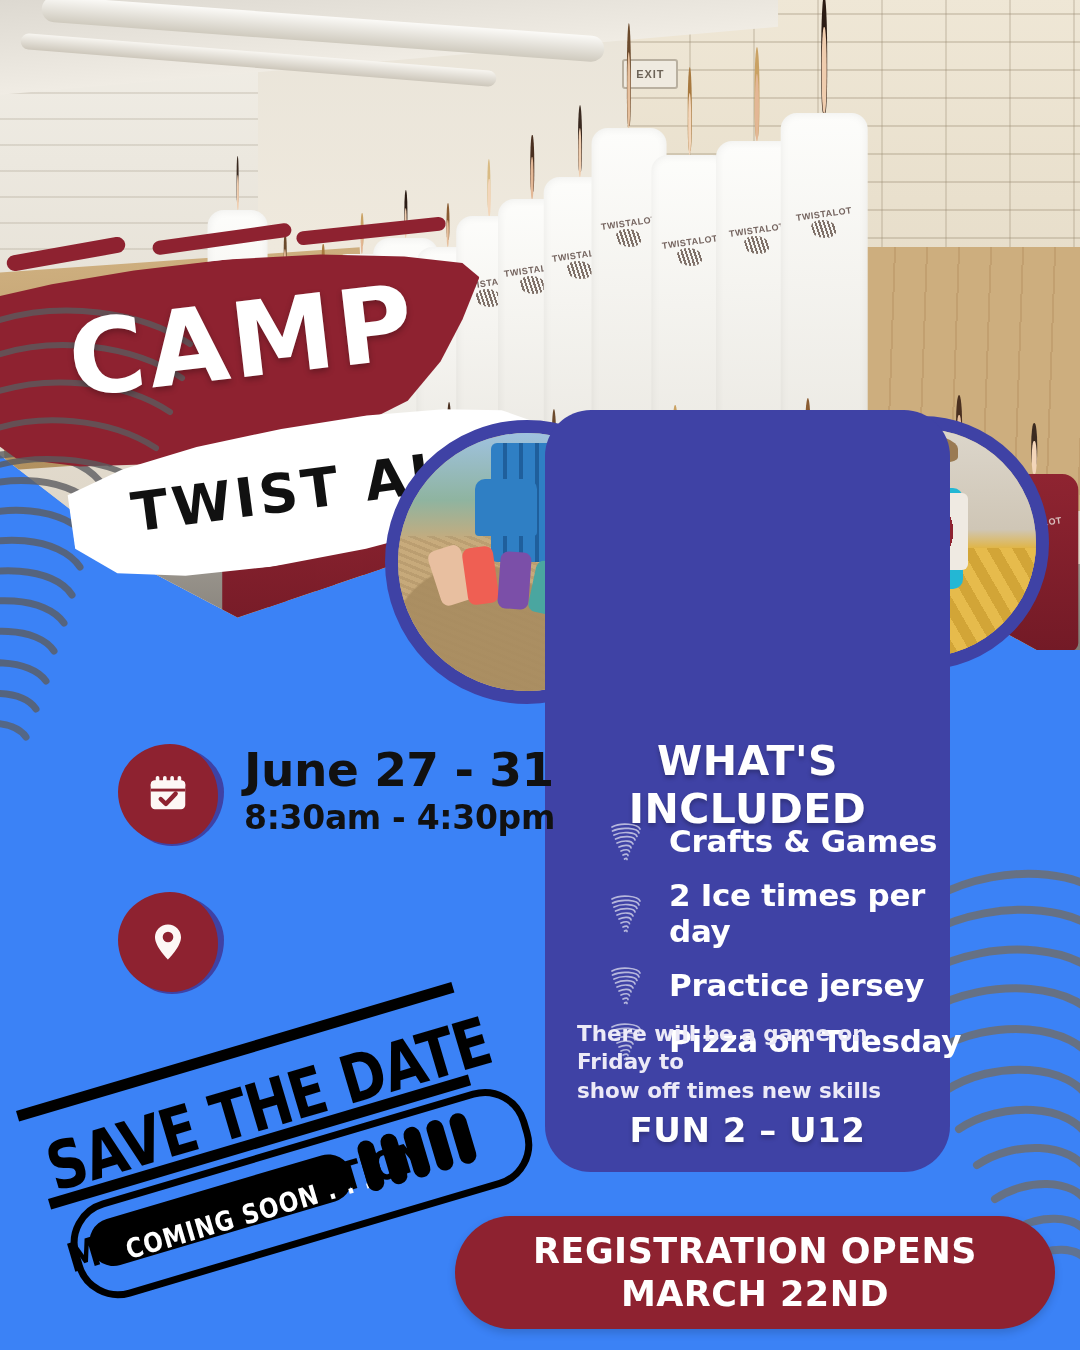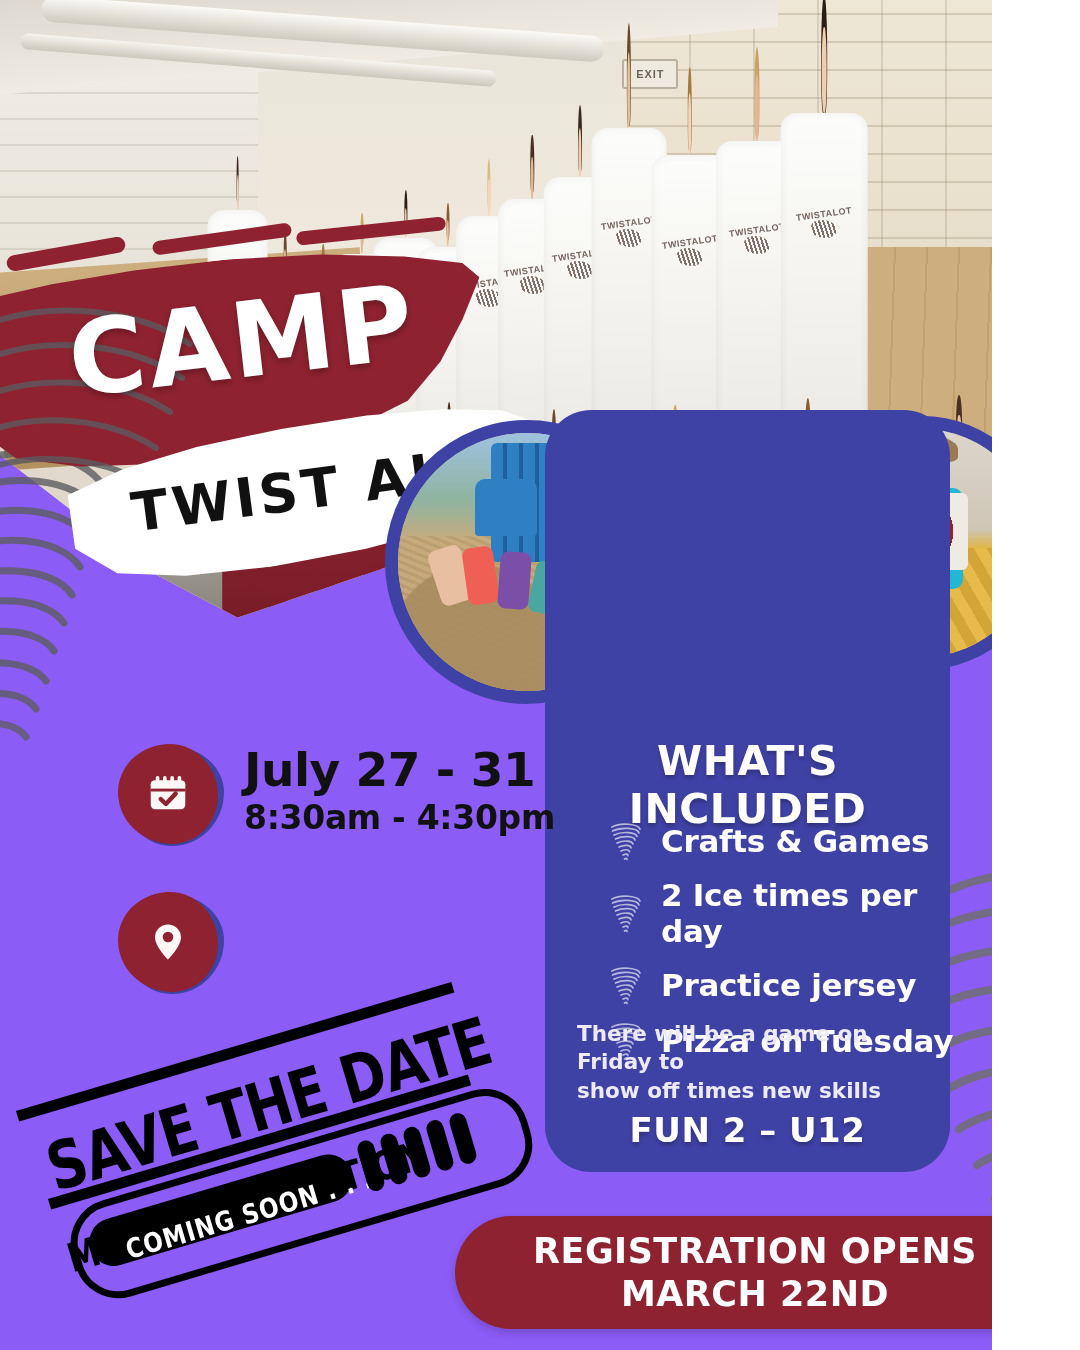--- a/index.html
+++ b/index.html
@@ -3,21 +3,21 @@
 <meta charset="utf-8">
 <style>
   html,body{margin:0;padding:0;}
   body{
     width:1080px;height:1350px;
     background:#ffffff;
     font-family:"Liberation Sans", sans-serif;
     overflow:hidden;
     position:relative;
   }
-  #poster{position:absolute;left:0;top:0;width:992px;height:1350px;overflow:hidden;background:#8b5cf6;}
+  #poster{position:absolute;left:0;top:0;width:1080px;height:1350px;overflow:hidden;background:#3b82f6;}
 
   
   .hero-wrap{position:absolute;left:0;top:0;width:1080px;height:650px;overflow:hidden;}
   .hero-clip{position:absolute;inset:0;
      clip-path: polygon(0% 0%, 100% 0%, 100% 100%, 96% 100%, 72% 78%, 38% 86%, 22% 95%, 14% 88%, 0% 70%);
      overflow:hidden;background:#cfc7bb;}
   .hero-photo{position:absolute;left:-2px;top:-4px;width:1084px;height:660px;}
   
   .hp-wall{position:absolute;left:0;top:0;width:100%;height:100%;
      background:
@@ -100,21 +100,21 @@
   .info-sub{font-family:"DejaVu Sans",sans-serif;font-weight:bold;color:#111;font-size:33px;line-height:1.15;margin-top:6px;letter-spacing:-.3px;}
   .info-place{font-family:"DejaVu Sans",sans-serif;font-weight:bold;color:#111;font-size:37px;line-height:1.18;letter-spacing:-.4px;}
 
   
   .panel{position:absolute;left:545px;top:410px;width:405px;height:762px;background:#3F42A5;border-radius:46px;}
   .panel-title{position:absolute;left:0;right:0;top:327px;text-align:center;
      font-family:"DejaVu Sans",sans-serif;font-weight:bold;color:#fff;font-size:41px;letter-spacing:.5px;
      text-shadow:0 3px 4px rgba(0,0,0,.25);}
   .feat{position:absolute;left:24px;top:395px;width:372px;}
   .feat li{list-style:none;display:flex;align-items:center;gap:18px;margin-bottom:16px;}
-  .feat .lbl{font-family:"DejaVu Sans",sans-serif;font-weight:bold;color:#fff;font-size:31px;letter-spacing:-.3px;}
+  .feat .lbl{font-family:"DejaVu Sans",sans-serif;font-weight:bold;color:#fff;font-size:31px;letter-spacing:-.3px;margin-left:8px;}
   .twister{width:34px;height:40px;flex:0 0 34px;position:relative;opacity:.62;}
   .note{position:absolute;left:32px;top:610px;width:350px;
      font-family:"DejaVu Sans",sans-serif;font-weight:bold;color:#eceaf7;font-size:21.5px;line-height:1.32;}
   .fun{position:absolute;left:0;right:0;top:700px;text-align:center;
      font-family:"DejaVu Sans",sans-serif;font-weight:bold;color:#fff;font-size:34px;letter-spacing:.5px;
      text-shadow:0 3px 4px rgba(0,0,0,.25);}
 
   
   .stdgroup{position:absolute;left:20px;top:985px;width:520px;height:330px;}
   .std-line{position:absolute;background:#000;}
@@ -579,21 +579,21 @@
           <rect x="3" y="9.2" width="18" height="1.5" fill="#8E2230"></rect>
           <rect x="5.6" y="2.6" width="1.9" height="4" rx=".9" fill="#fdf7f5"></rect>
           <rect x="9.4" y="2.6" width="1.9" height="4" rx=".9" fill="#fdf7f5"></rect>
           <rect x="13.2" y="2.6" width="1.9" height="4" rx=".9" fill="#fdf7f5"></rect>
           <rect x="17" y="2.6" width="1.9" height="4" rx=".9" fill="#fdf7f5"></rect>
           <path d="M8.2 14.6 L10.9 17.2 L16 11.8" fill="none" stroke="#8E2230" stroke-width="2.3" stroke-linecap="round" stroke-linejoin="round"></path>
         </svg>
       </div>
     </div>
     <div class="info-txt">
-      <div class="info-main">July 27 - 31</div>
+      <div class="info-main">June 27 - 31</div>
       <div class="info-sub">8:30am - 4:30pm</div>
     </div>
   </div>
 
   <div class="info-row" style="left:118px;top:890px;">
     <div class="blob">
       <div class="shadowblob"></div>
         <div class="mainblob"></div>
       <div class="gl">
         <svg width="44" height="44" viewBox="0 0 24 24">

